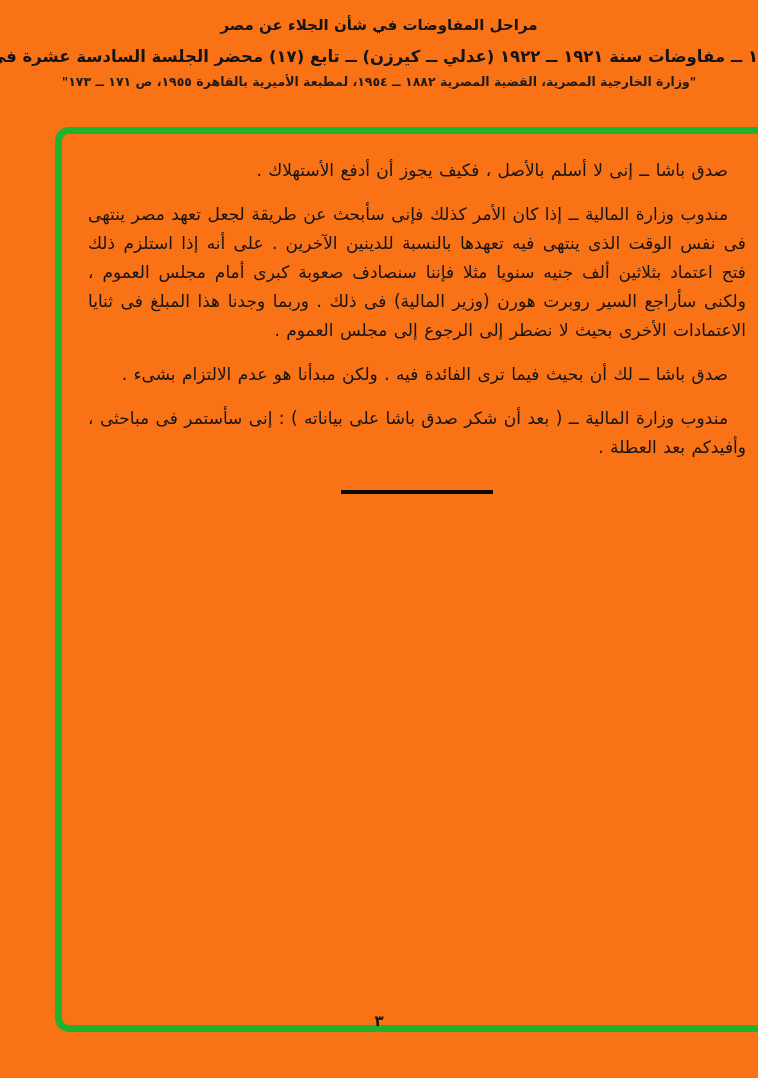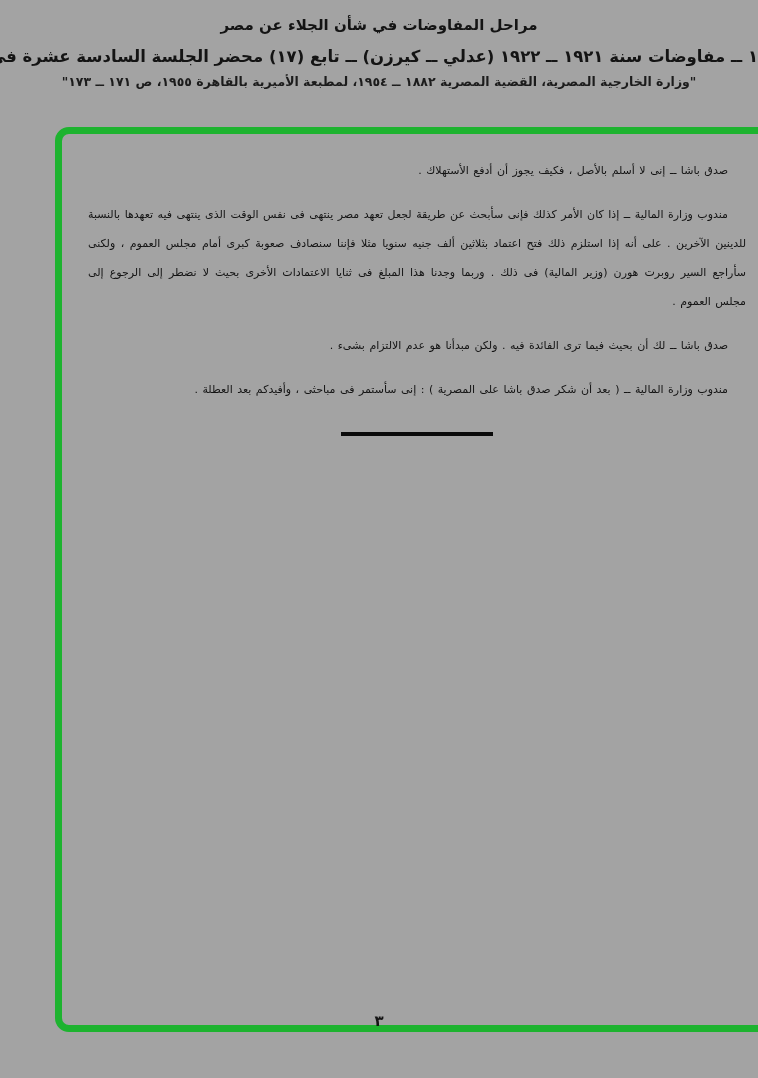--- a/index.html
+++ b/index.html
@@ -4,21 +4,21 @@
 <style>
   html, body {
     margin: 0;
     padding: 0;
     background: #ffffff;
   }
   .page {
     position: relative;
     width: 758px;
     height: 1078px;
-    background: #a3a3a3;
+    background: #f97316;
     overflow: hidden;
     font-family: "DejaVu Sans", sans-serif;
     color: #141414;
     direction: rtl;
   }
   .doc-header {
     padding-top: 14px;
     text-align: center;
   }
   .doc-title {
@@ -47,21 +47,21 @@
     top: 127px;
     width: 658px;   
     height: 869px;  
     border: 7px solid #1db32f;
     border-radius: 14px;
     padding: 22px 26px 0 26px;
     box-sizing: content-box;
   }
   .para {
     margin: 0 0 15px 0;
-    font-size: 11px;
+    font-size: 17px;
     line-height: 29px;
     text-align: justify;
     text-indent: 18px;
     word-spacing: 1px;
   }
   .para:last-of-type { margin-bottom: 0; }
   .divider {
     width: 152px;
     height: 4px;
     background: #0a0a0a;
@@ -85,19 +85,19 @@
   <header class="doc-header">
     <div class="doc-title">مراحل المفاوضات في شأن الجلاء عن مصر</div>
     <div class="doc-subtitle">١ ــ مفاوضات سنة ١٩٢١ ــ ١٩٢٢ (عدلي ــ كيرزن) ــ تابع (١٧) محضر الجلسة السادسة عشرة في ٢٦ أغسطس</div>
     <div class="doc-source">"وزارة الخارجية المصرية، القضية المصرية ١٨٨٢ ــ ١٩٥٤، لمطبعة الأميرية بالقاهرة ١٩٥٥، ص ١٧١ ــ ١٧٣"</div>
   </header>
 
   <div class="highlight-box" style="border-color: rgb(29, 179, 47);">
     <p class="para">صدق باشا ــ إنى لا أسلم بالأصل ، فكيف يجوز أن أدفع الأستهلاك .</p>
     <p class="para">مندوب وزارة المالية ــ إذا كان الأمر كذلك فإنى سأبحث عن طريقة لجعل تعهد مصر ينتهى فى نفس الوقت الذى ينتهى فيه تعهدها بالنسبة للدينين الآخرين . على أنه إذا استلزم ذلك فتح اعتماد بثلاثين ألف جنيه سنويا مثلا فإننا سنصادف صعوبة كبرى أمام مجلس العموم ، ولكنى سأراجع السير روبرت هورن (وزير المالية) فى ذلك . وربما وجدنا هذا المبلغ فى ثنايا الاعتمادات الأخرى بحيث لا نضطر إلى الرجوع إلى مجلس العموم .</p>
     <p class="para">صدق باشا ــ لك أن بحيث فيما ترى الفائدة فيه . ولكن مبدأنا هو عدم الالتزام بشىء .</p>
-    <p class="para">مندوب وزارة المالية ــ ( بعد أن شكر صدق باشا على المصرية ) : إنى سأستمر فى مباحثى ، وأفيدكم بعد العطلة .</p>
+    <p class="para">مندوب وزارة المالية ــ ( بعد أن شكر صدق باشا على بياناته ) : إنى سأستمر فى مباحثى ، وأفيدكم بعد العطلة .</p>
     <div class="divider" style="background: rgb(10, 10, 10);"></div>
   </div>
 
   <div class="page-number">٣</div>
 
 </div>
 
 </body></html>

